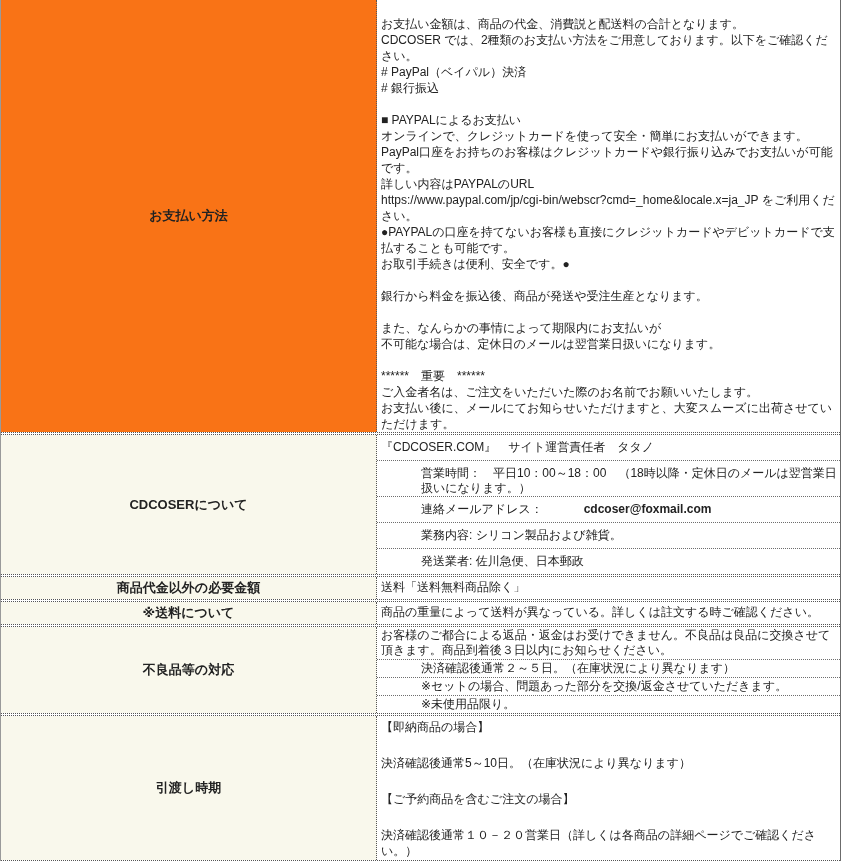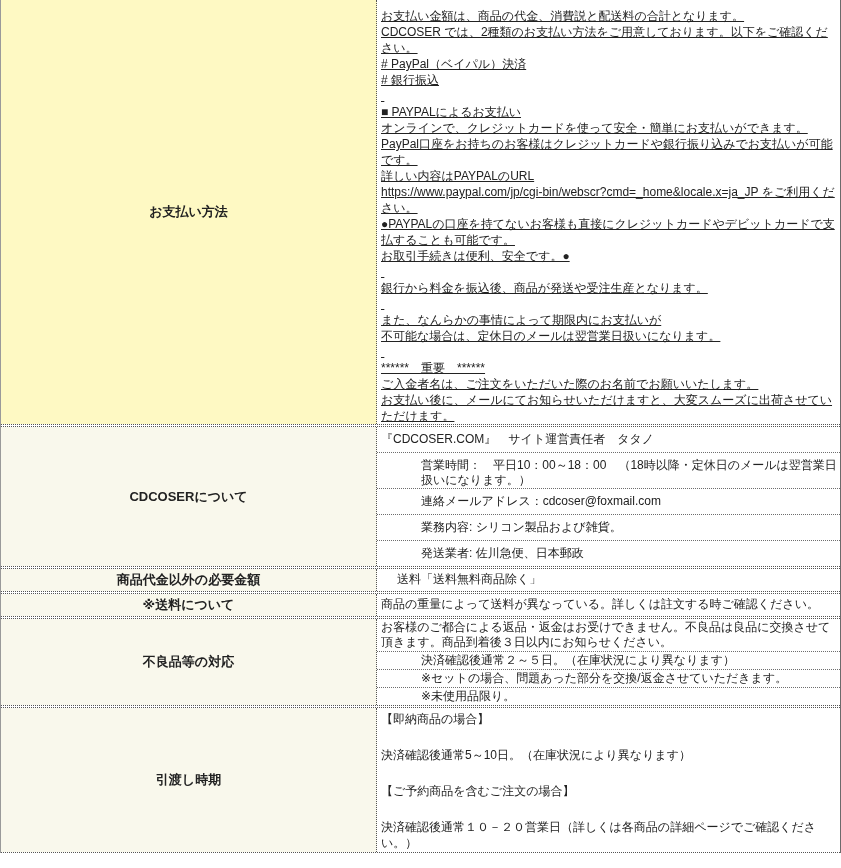--- a/index.html
+++ b/index.html
@@ -35,21 +35,21 @@
     justify-content:center;
     text-align:center;
     font-weight:bold;
     font-size:13px;
     background:var(--label-bg);
     border-right:1px dotted var(--border-col);
     color:var(--text-col);
     box-sizing:border-box;
     padding:2px 4px;
   }
-  .label-cell.white{background:#fef9c3;}
+  .label-cell.white{background:#f97316;}
   .content-cell{
     flex:1 1 auto;
     min-width:0;
     background:#ffffff;
     display:flex;
     flex-direction:column;
     justify-content:flex-start;
   }
   .line{
     line-height:16px;
@@ -60,25 +60,25 @@
   .subrow{
     padding:2px 2px 2px 4px;
     display:block;
     line-height:15px;
     word-break:break-all;
   }
   .subrow + .subrow{border-top:1px dotted #6e6e6e;padding-left:44px;}
   .subrow.tall{min-height:20px;padding-top:5px;padding-bottom:0;}
   .subrow.mid{min-height:17px;padding-top:3px;padding-bottom:1px;}
   .subrow.slim{min-height:14px;padding-top:1px;padding-bottom:1px;}
-  .subrow b{font-weight:normal;}
+  .subrow b{font-weight:bold;margin-left:41px;}
   [data-row-id="payment-method"]{min-height:397px;}
-  [data-row-id="payment-method"] .content-cell{padding-top:8px;text-decoration:underline;}
+  [data-row-id="payment-method"] .content-cell{padding-top:16px;}
   [data-row-id="about-cdcoser"]{min-height:130px;}
-  [data-row-id="extra-fees"]{min-height:22px;gap:16px;}
+  [data-row-id="extra-fees"]{min-height:22px;}
   [data-row-id="shipping-note"]{min-height:22px;}
   [data-row-id="defective-items"]{min-height:85px;}
   [data-row-id="delivery-time"]{min-height:124px;}
   [data-row-id="delivery-time"] .line{line-height:16px;padding:1px 0 1px 4px;}
   [data-row-id="delivery-time"] .content-cell{padding-top:2px;}
 </style>
 </head>
 <body>
 
 <div class="shop-info-table">

